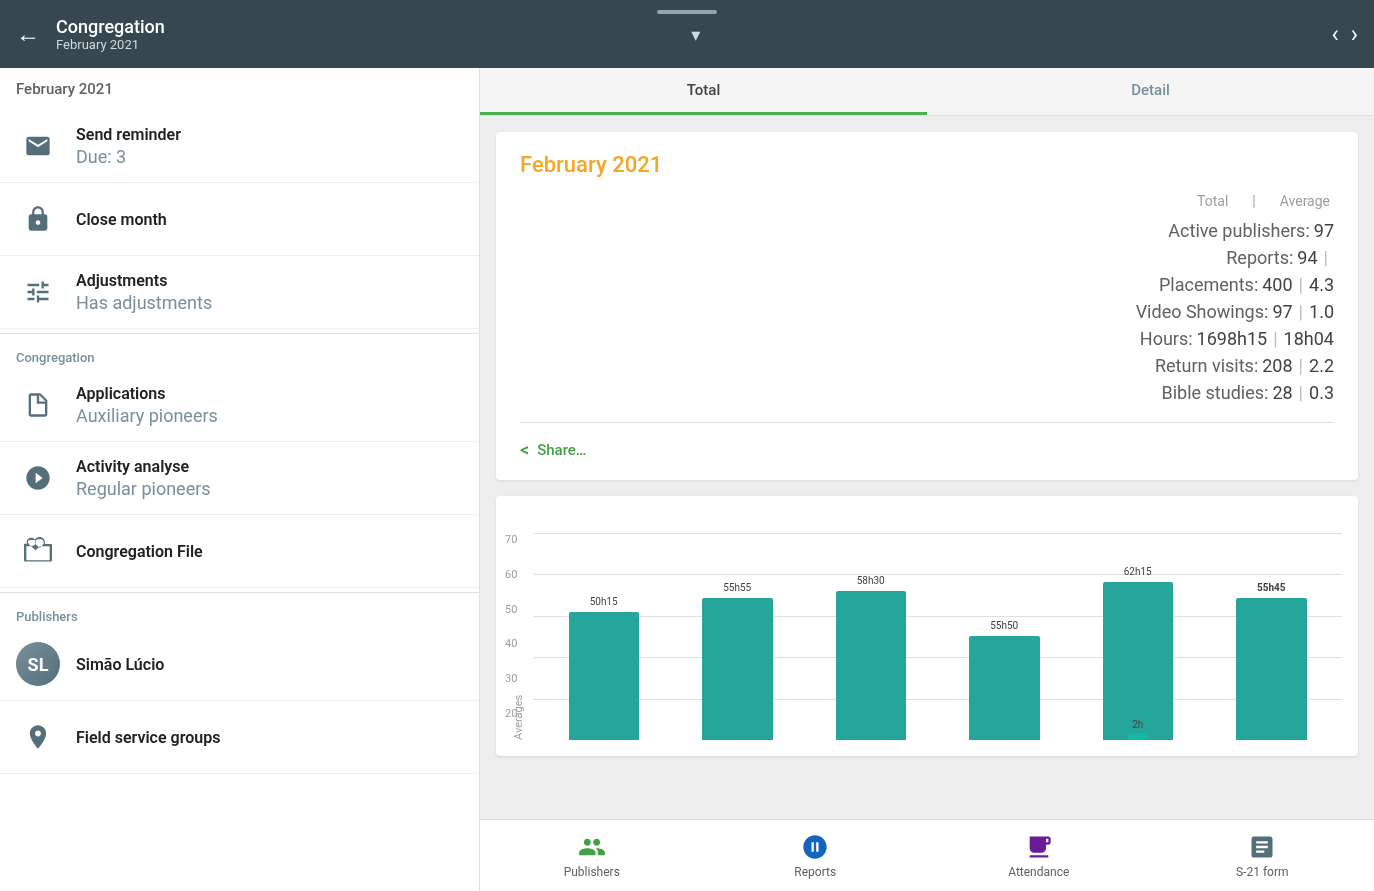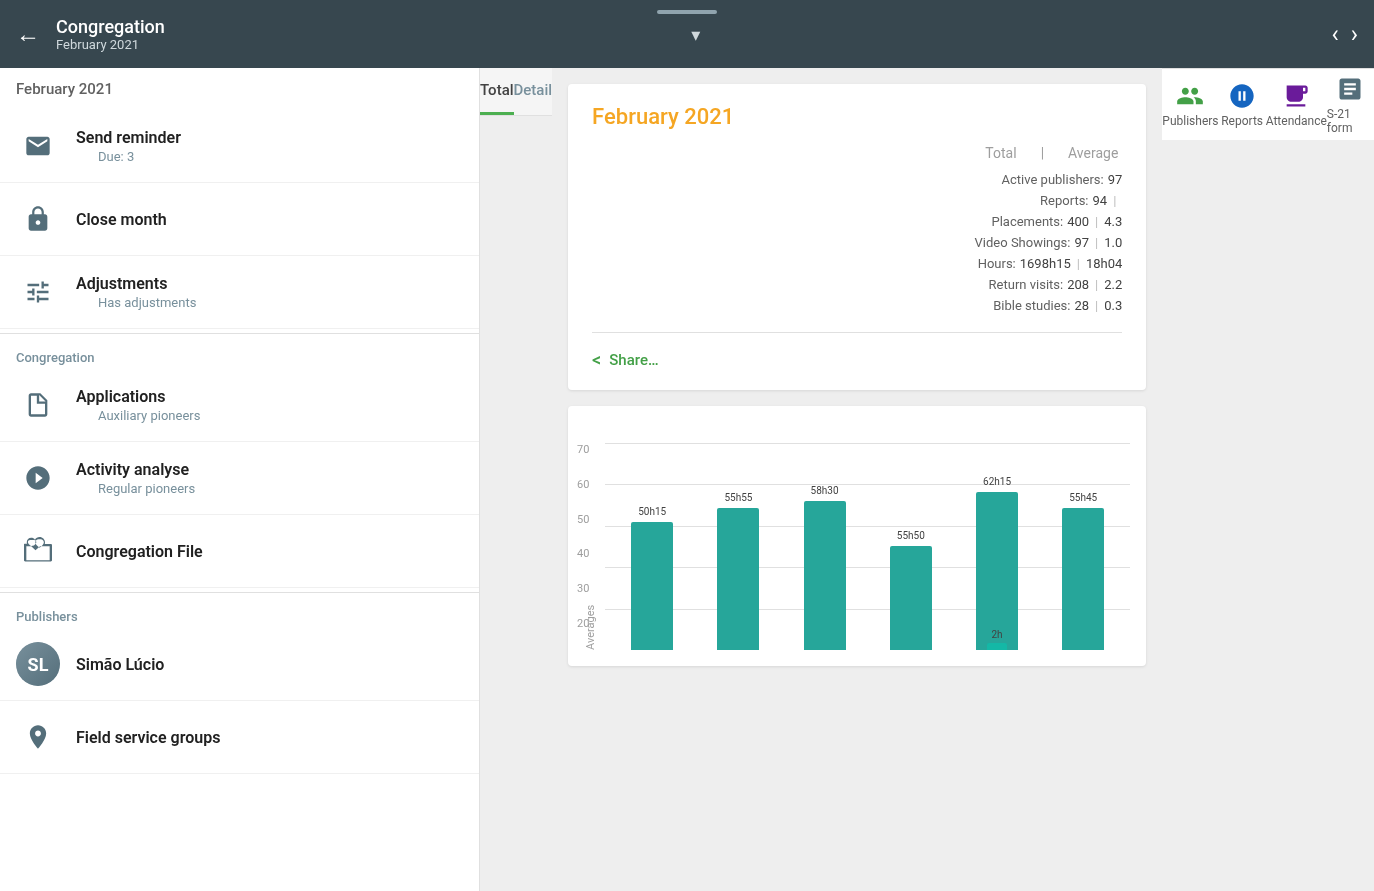--- a/index.html
+++ b/index.html
@@ -102,24 +102,23 @@
       width: 28px;
       height: 28px;
       fill: #546e7a;
     }
     .sidebar-item .text-area .label {
       font-size: 16px;
       font-weight: 600;
       color: #212121;
     }
     .sidebar-item .text-area .sublabel {
-      font-size: 13px;
+      font-size: 18px;
       color: #78909c;
       margin-top: 2px;
-      margin-left: 22px;
     }
     .sidebar-divider {
       height: 1px;
       background: #e0e0e0;
       margin: 4px 0;
     }
 
     
     .sidebar-item .avatar {
       width: 44px;
@@ -143,21 +142,21 @@
       justify-content: center;
       color: white;
       font-size: 18px;
       font-weight: bold;
     }
 
     
     .right-panel {
       flex: 1;
       display: flex;
-      flex-direction: row;
+      flex-direction: column;
       background: #eeeeee;
       overflow: hidden;
     }
 
     
     .tabs-bar {
       background: #f5f5f5;
       display: flex;
       height: 48px;
       flex-shrink: 0;
@@ -205,21 +204,21 @@
       justify-content: flex-end;
       gap: 24px;
       font-size: 14px;
       color: #9e9e9e;
       margin-bottom: 8px;
       padding-right: 4px;
     }
     .stats-row {
       display: flex;
       justify-content: flex-end;
-      font-size: 13px;
+      font-size: 18px;
       color: #424242;
       padding: 3px 0;
     }
     .stats-row .label { color: #616161; margin-right: 4px; }
     .stats-divider {
       height: 1px;
       background: #e0e0e0;
       margin: 16px 0;
     }
     .share-btn {
@@ -545,21 +544,21 @@
                 </div>
               </div>
               <div class="bar-group" style="flex:1;display:flex;flex-direction:column;align-items:center;justify-content:flex-end;height:180px;padding:0 4px;position:relative;">
                 <div style="position:relative;width:60%;height:88%;background:#26a69a;border-radius:2px 2px 0 0;">
                   <span style="position:absolute;top:-16px;left:50%;transform:translateX(-50%);font-size:10px;color:#424242;white-space:nowrap;text-align:center;">62h15</span>
                 </div>
                 <div style="position:absolute;bottom:0;left:50%;transform:translateX(-50%);width:20px;height:4%;background:#14b8a6;border-radius:2px 2px 0 0;">
                   <span style="position:absolute;top:-14px;left:50%;transform:translateX(-50%);font-size:10px;color:#424242;white-space:nowrap;">2h</span>
                 </div>
               </div>
-              <div class="bar-group" style="flex:1;display:flex;flex-direction:column;align-items:center;justify-content:flex-end;height:180px;padding:0 4px;">
+              <div class="bar-group" style="flex:1;display:flex;flex-direction:column;align-items:center;justify-content:flex-end;height:180px;padding:0 4px;font-weight:bold;">
                 <div style="position:relative;width:60%;height:79%;background:#26a69a;border-radius:2px 2px 0 0;">
                   <span style="position:absolute;top:-16px;left:50%;transform:translateX(-50%);font-size:10px;color:#424242;white-space:nowrap;">55h45</span>
                 </div>
               </div>
             </div>
           </div>
         </div>
       </div>
 
     </div>

